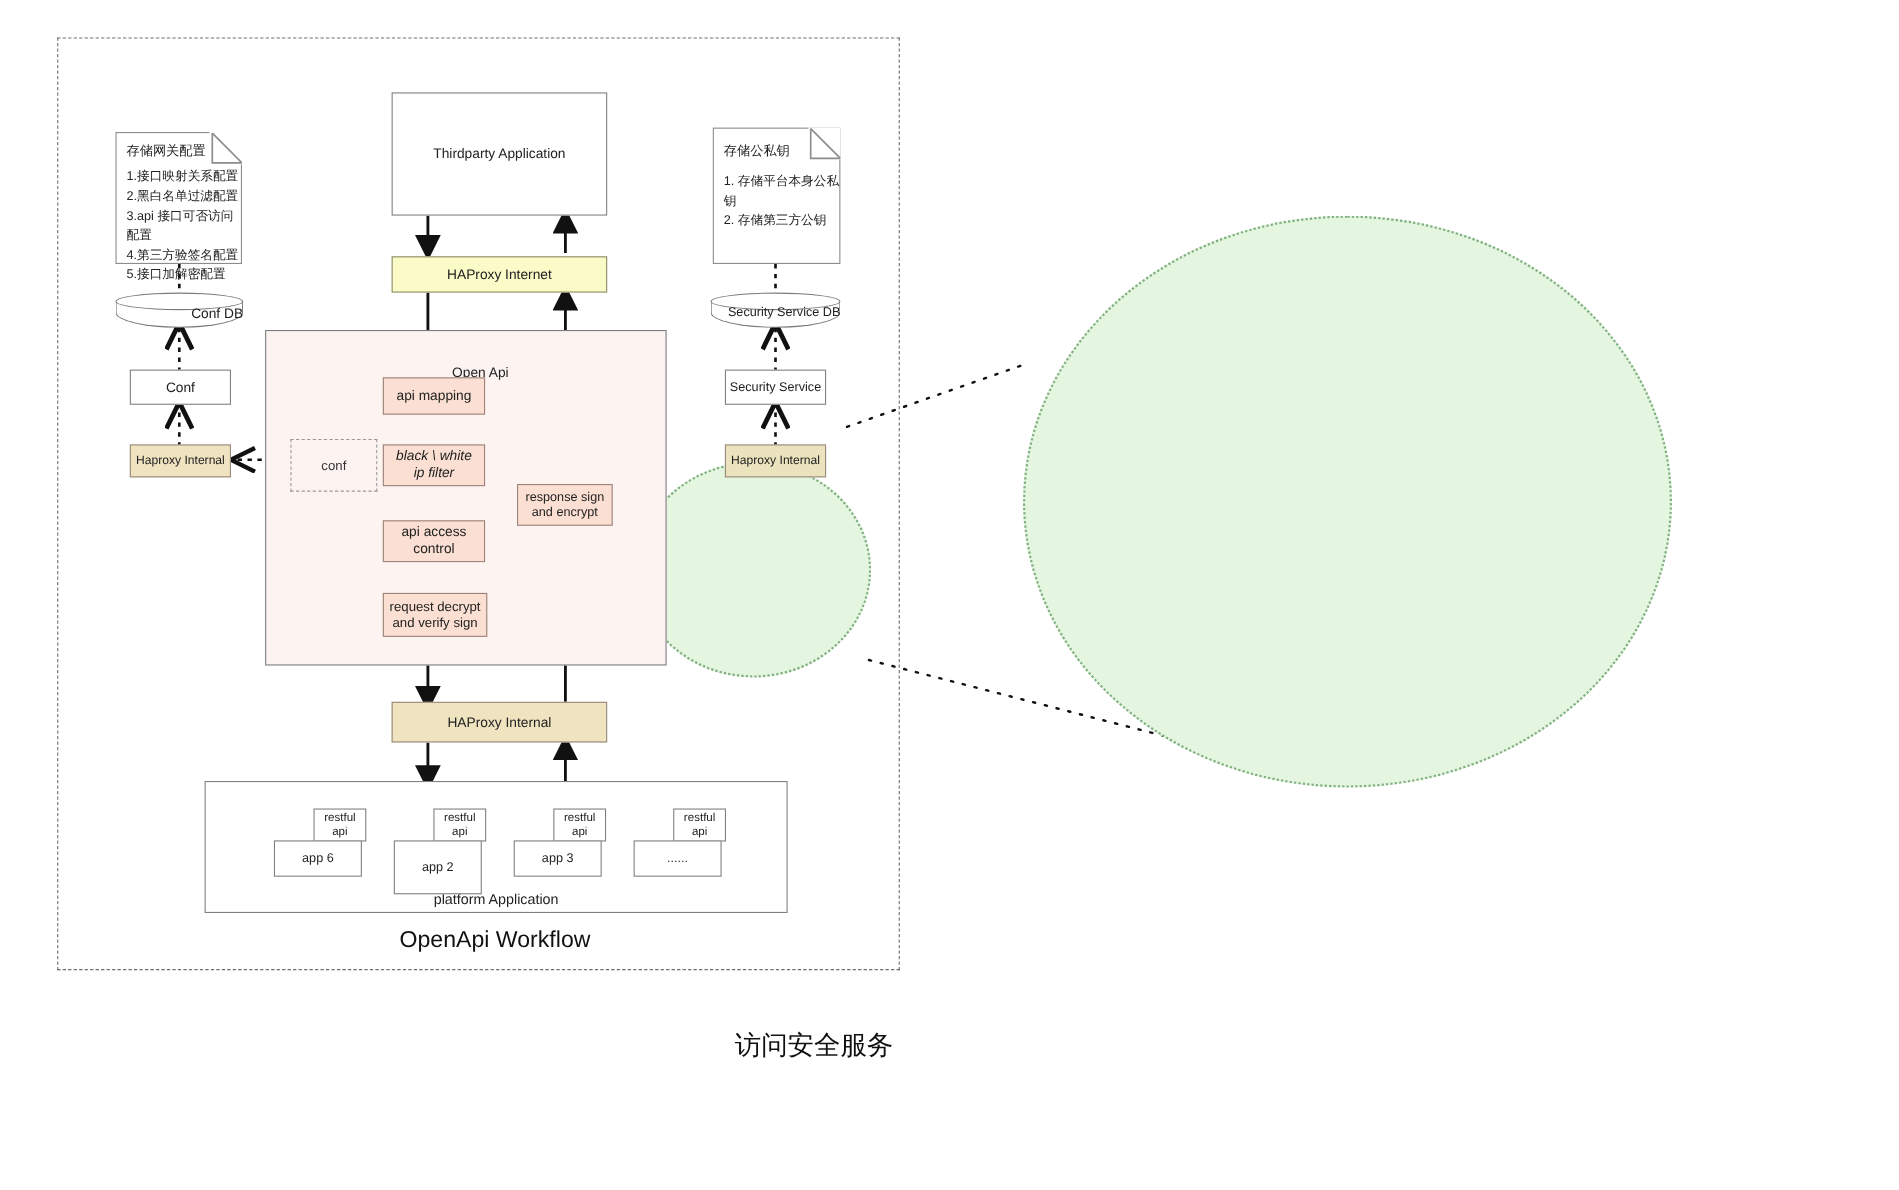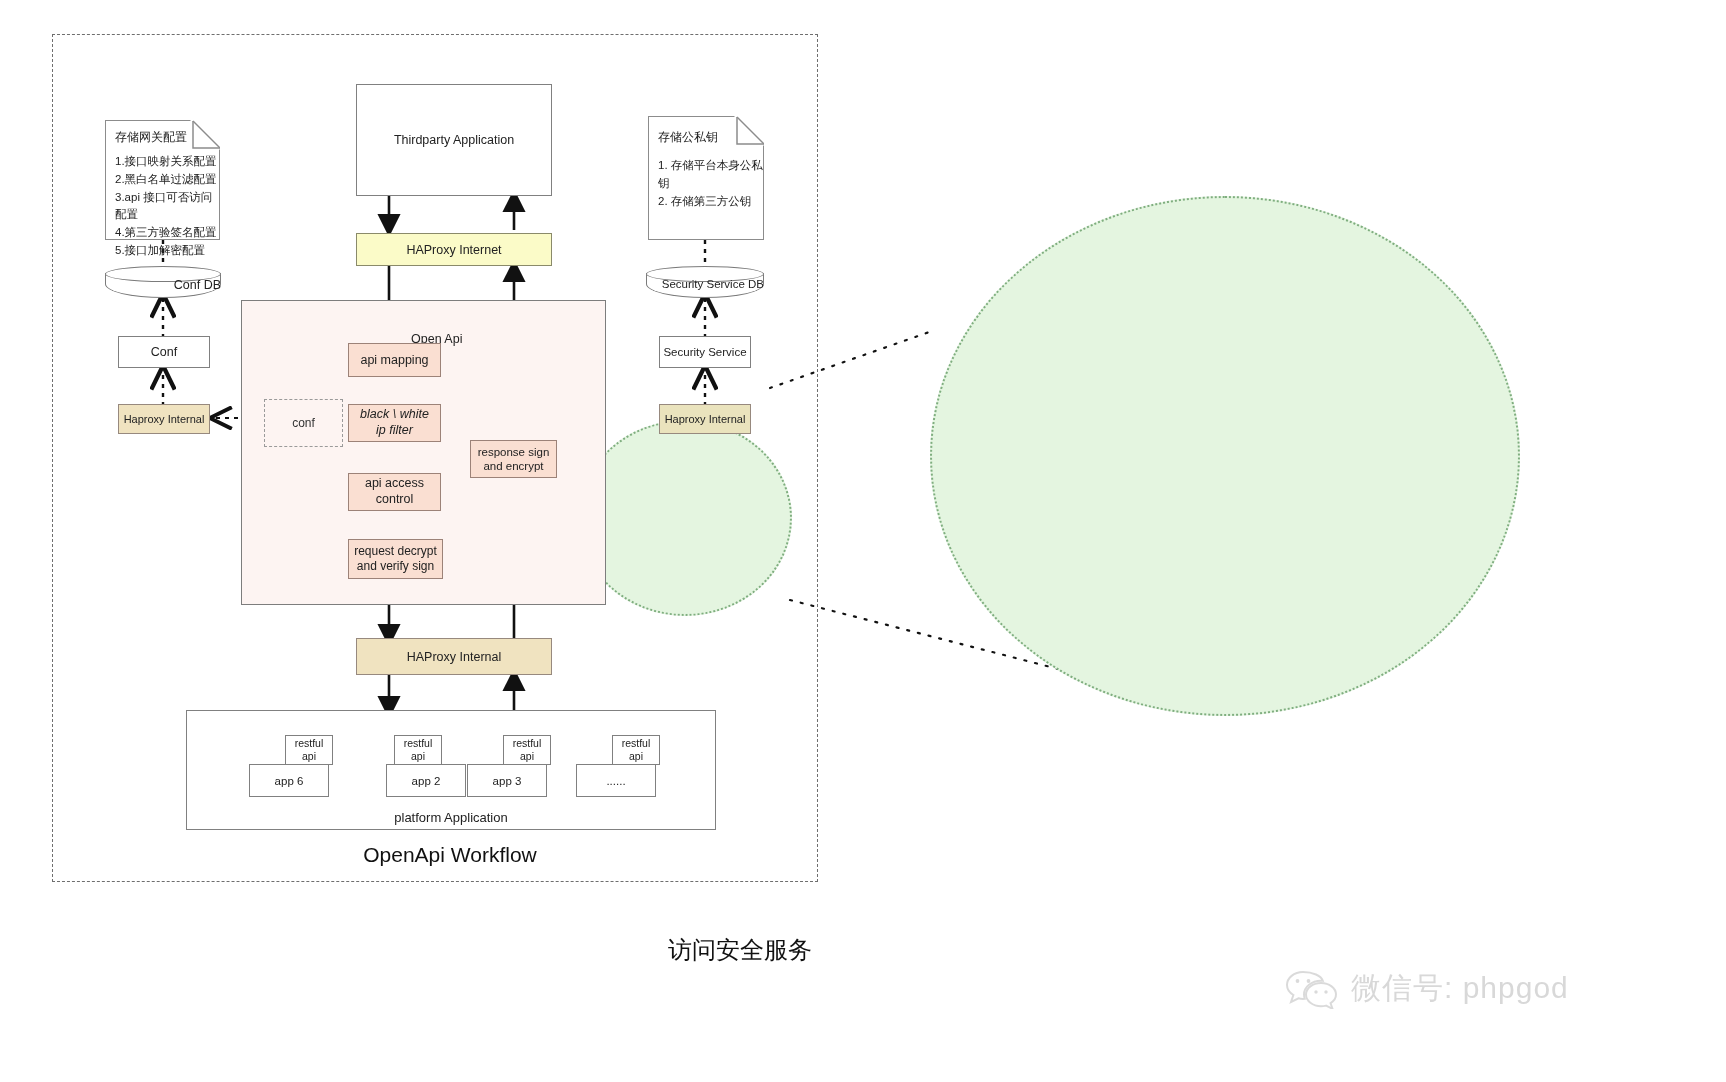--- a/index.html
+++ b/index.html
@@ -234,21 +234,21 @@
       <div>api</div>
     </div>
     <div class="abs node plain thin ctr" style="left:0;top:29px;width:80px;height:33px;font-size:11.5px;">app 6</div>
   </div>
 
   <div class="abs" style="left:358px;top:735px;width:80px;height:62px;">
     <div class="abs node plain thin ctr col" style="left:36px;top:0;width:48px;height:30px;font-size:10.5px;line-height:1.2;">
       <div>restful</div>
       <div>api</div>
     </div>
-    <div class="abs node plain thin ctr" style="left:0;top:29px;width:80px;height:33px;font-size:11.5px;margin-left:28px;">app 2</div>
+    <div class="abs node plain thin ctr" style="left:0;top:29px;width:80px;height:49px;font-size:11.5px;">app 2</div>
   </div>
 
   <div class="abs" style="left:467px;top:735px;width:80px;height:62px;">
     <div class="abs node plain thin ctr col" style="left:36px;top:0;width:48px;height:30px;font-size:10.5px;line-height:1.2;">
       <div>restful</div>
       <div>api</div>
     </div>
     <div class="abs node plain thin ctr" style="left:0;top:29px;width:80px;height:33px;font-size:11.5px;">app 3</div>
   </div>
 
@@ -257,28 +257,14 @@
       <div>restful</div>
       <div>api</div>
     </div>
     <div class="abs node plain thin ctr" style="left:0;top:29px;width:80px;height:33px;font-size:11.5px;">......</div>
   </div>
 
   <div class="abs big-label ctr" style="left:240px;top:840px;width:420px;height:30px;">OpenApi Workflow</div>
 
   <div class="abs ctr" style="left:560px;top:930px;width:360px;height:40px;font-size:24px;color:#111;">访问安全服务</div>
 
-  <div class="abs wm" style="left:1285px;top:968px;">
-    <svg width="52" height="40" viewBox="0 0 52 40">
-      <path d="M18,3 C9,3 2,9 2,16 C2,20 4.5,23.6 8.4,26 L6,33 L13.5,29.3 C15,29.7 16.5,29.9 18,29.9
-               C18.6,29.9 19.2,29.9 19.8,29.8 C19.3,28.4 19,27 19,25.5 C19,17.8 26.6,11.7 36,11.7
-               C36.6,11.7 37.2,11.7 37.8,11.8 C36.2,6.7 27.9,3 18,3 Z" fill="none" stroke="#bdbdbd" stroke-width="2"></path>
-      <circle cx="12.5" cy="12" r="1.9" fill="#bdbdbd"></circle>
-      <circle cx="23.5" cy="12" r="1.9" fill="#bdbdbd"></circle>
-      <path d="M36,14 C27.7,14 21,19.2 21,25.6 C21,32 27.7,37.2 36,37.2 C37.7,37.2 39.4,37 41,36.6
-               L47.5,39.8 L45.6,34.2 C48.9,32.1 51,29.1 51,25.6 C51,19.2 44.3,14 36,14 Z" fill="none" stroke="#bdbdbd" stroke-width="2"></path>
-      <circle cx="31" cy="23" r="1.7" fill="#bdbdbd"></circle>
-      <circle cx="41" cy="23" r="1.7" fill="#bdbdbd"></circle>
-    </svg>
-    <div class="wm-text">微信号: phpgod</div>
-  </div>
 
 </div>
 
 </body></html>

